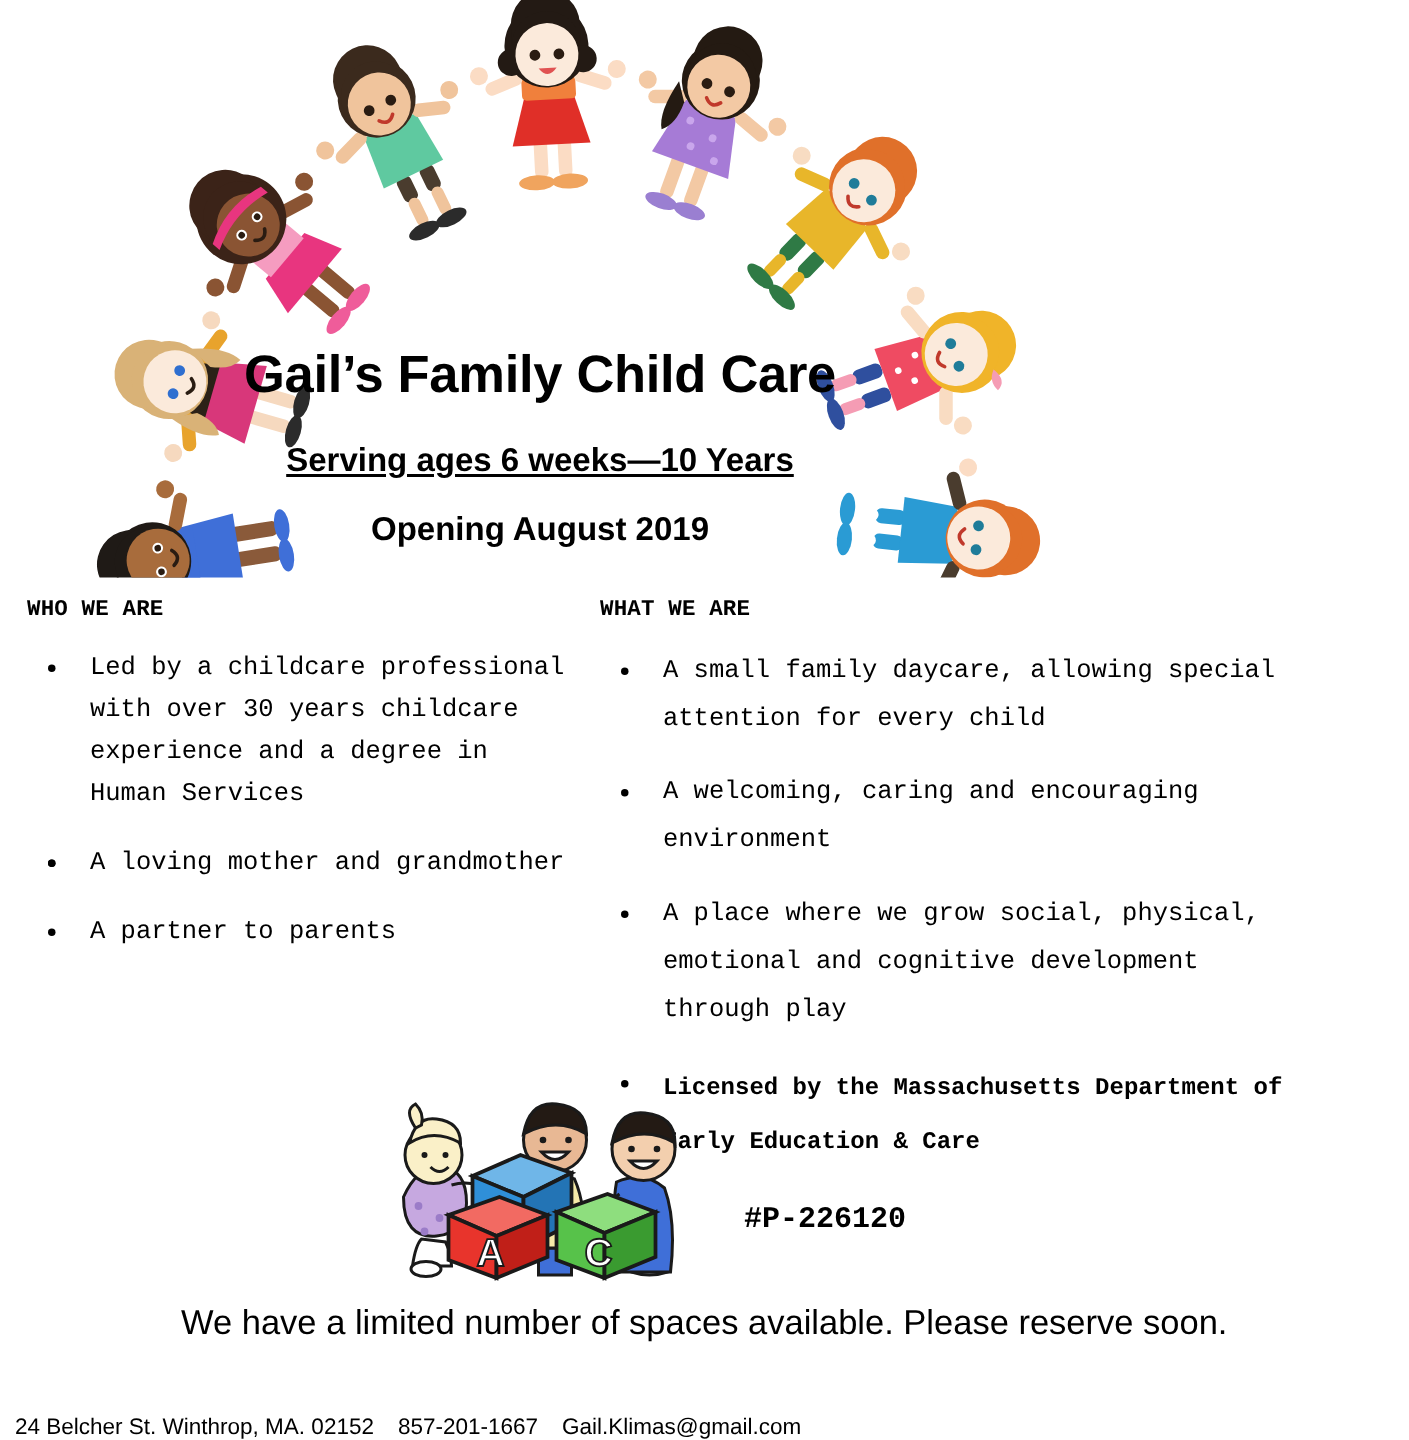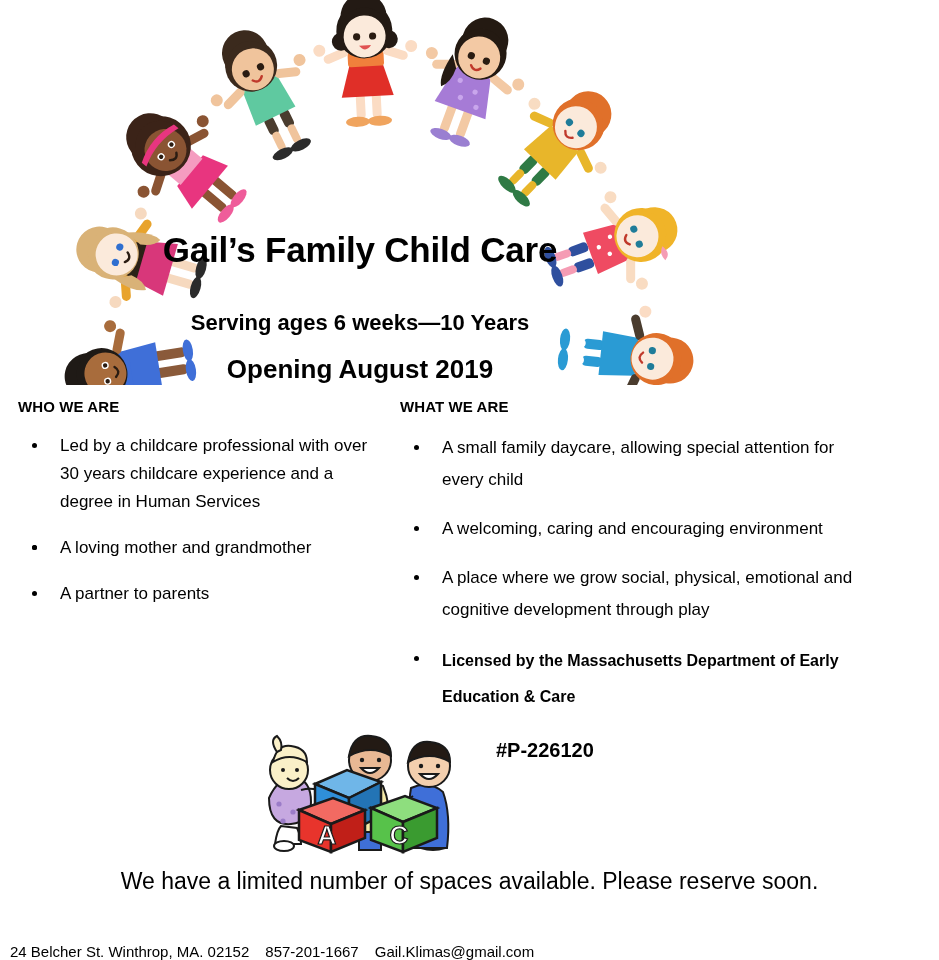--- a/index.html
+++ b/index.html
@@ -51,39 +51,41 @@
     font-size: 35px;
     font-weight: bold;
     letter-spacing: -0.2px;
     line-height: 44px;
     white-space: nowrap;
   }
   .flyer-subtitle {
     font-size: 22px;
     font-weight: bold;
     line-height: 30px;
-    margin-top: 36px;
+    margin-top: 20px;
     white-space: nowrap;
+    text-decoration: underline;
   }
   .flyer-opening {
-    font-size: 26px;
+    font-size: 22px;
     font-weight: bold;
     line-height: 34px;
     margin-top: 14px;
     white-space: nowrap;
   }
 
   
   .columns {
     position: absolute;
     left: 0;
     top: 398px;
     width: 939px;
     display: flex;
     align-items: flex-start;
+    font-family: Liberation Mono, monospace;
   }
   .col {
     box-sizing: border-box;
   }
   .col-left {
     width: 388px;
     padding-left: 18px;
   }
   .col-right {
     width: 480px;

